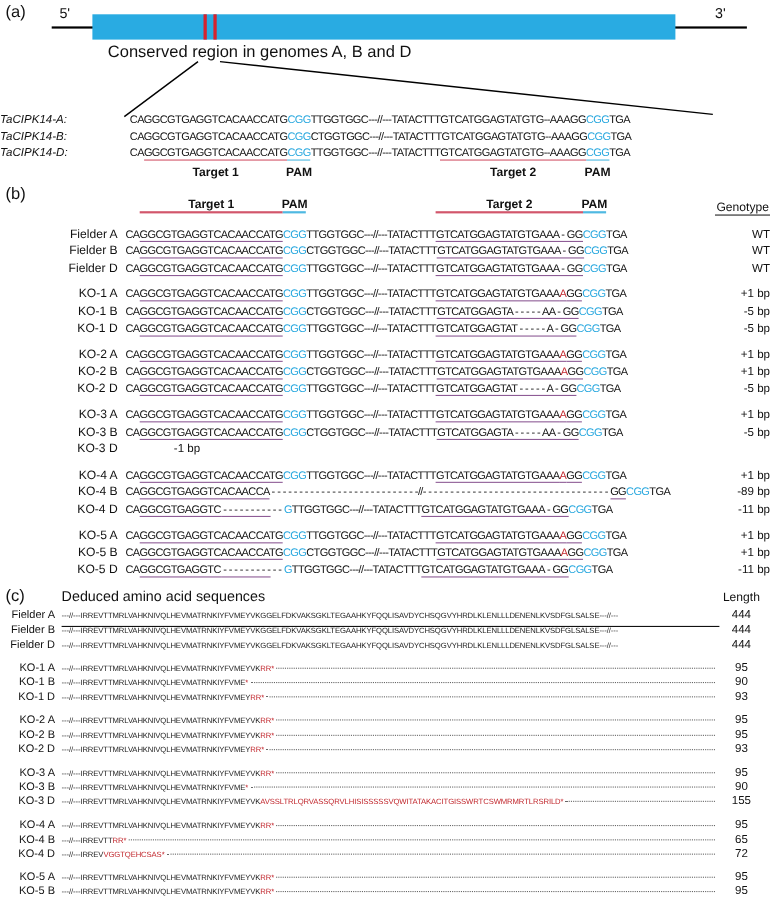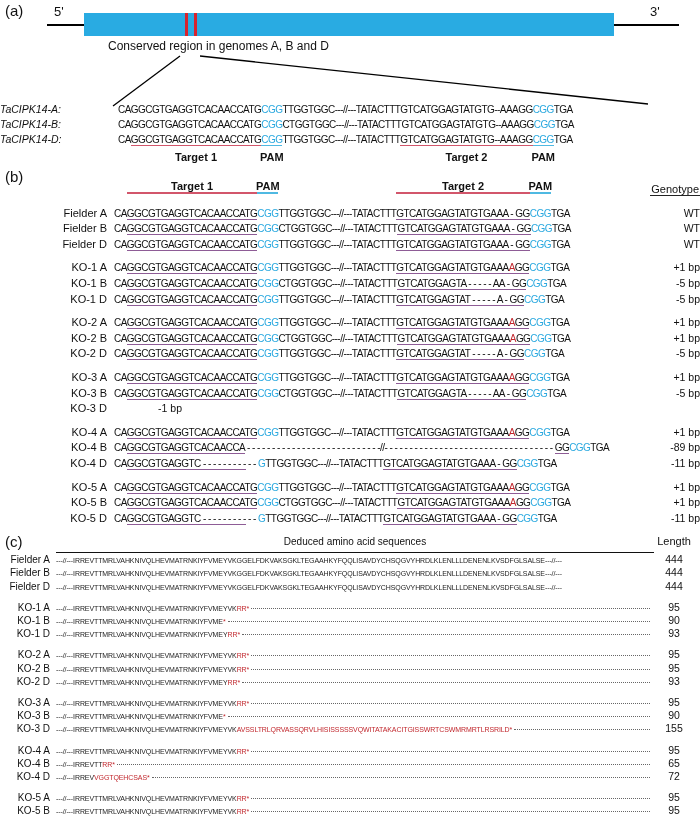--- a/index.html
+++ b/index.html
@@ -13,21 +13,21 @@
   
   .panel-a{height:164px}
   .diagram{position:absolute;left:0;top:0;width:700px;height:100px}
   .prime{position:absolute;top:2px;font-size:13px}
   .five{left:54px}
   .three{left:650px}
   .gline{position:absolute;left:47px;top:22px;width:632px;height:2px;background:#000}
   .gbar{position:absolute;left:84px;top:11px;width:530px;height:23px;background:var(--gene-bar)}
   .tick{position:absolute;top:11px;width:2.6px;height:23px;background:var(--tick-red)}
   .t1{left:185px}.t2{left:194px}
-  .caption{position:absolute;left:108px;top:37px;font-size:12px}
+  .caption{position:absolute;left:98px;top:37px;font-size:15px}
   svg.diag{position:absolute;left:0;top:0;width:700px;height:112px}
 
   .aseqblock{position:absolute;left:0;top:100px;right:0}
   .arow{display:flex;align-items:baseline;height:15px;line-height:15px}
   .aname{width:118px;padding-right:5px;font-size:10.5px;font-style:italic;white-space:pre}
   .seq{font-size:10px;letter-spacing:-0.55px;white-space:pre}
   .seq .seg{white-space:pre}
 
   .c-pam{color:var(--pam-text)}
   .c-ins{color:var(--red)}
@@ -58,21 +58,21 @@
   .bhead .bseq{line-height:9px}
   .bhead .bgeno span{font-size:11px;border-bottom:1.6px solid #222;padding:0 1px}
   .bgroup{margin-top:8px}
   .bgroup:first-of-type{margin-top:0}
 
   
   .panel-c{margin-top:7px}
   .crow{display:flex;align-items:baseline;height:13.2px;line-height:13.2px}
   .chead{height:17px;line-height:17px;margin-bottom:3px}
   .cname{width:56px;text-align:right;padding-right:6px;font-size:10px;white-space:pre}
-  .cseqwrap{flex:1;border-bottom:1.3px solid #111;text-align:center;font-size:10px;padding-bottom:2px}
+  .cseqwrap{flex:1;border-bottom:1.3px solid #111;text-align:left;font-size:13px;padding-bottom:19px}
   .clen{width:46px;text-align:center;font-size:10.5px;padding-right:6px}
   .chead .clen{font-size:11px}
   .cseq{flex:1 1 auto;min-width:0;display:flex;align-items:baseline;font-size:7px;
     letter-spacing:-0.1px;white-space:pre;color:#222;overflow:hidden}
   .cseq .seg{white-space:pre}
   .leader{flex:1 1 auto;min-width:0;border-bottom:1.5px dotted #666;transform:translateY(-2px);margin:0 4px 0 2px}
   .cgroup{margin-top:8px}
   .cgroup:first-of-type{margin-top:0}
 </style>
 </head>

